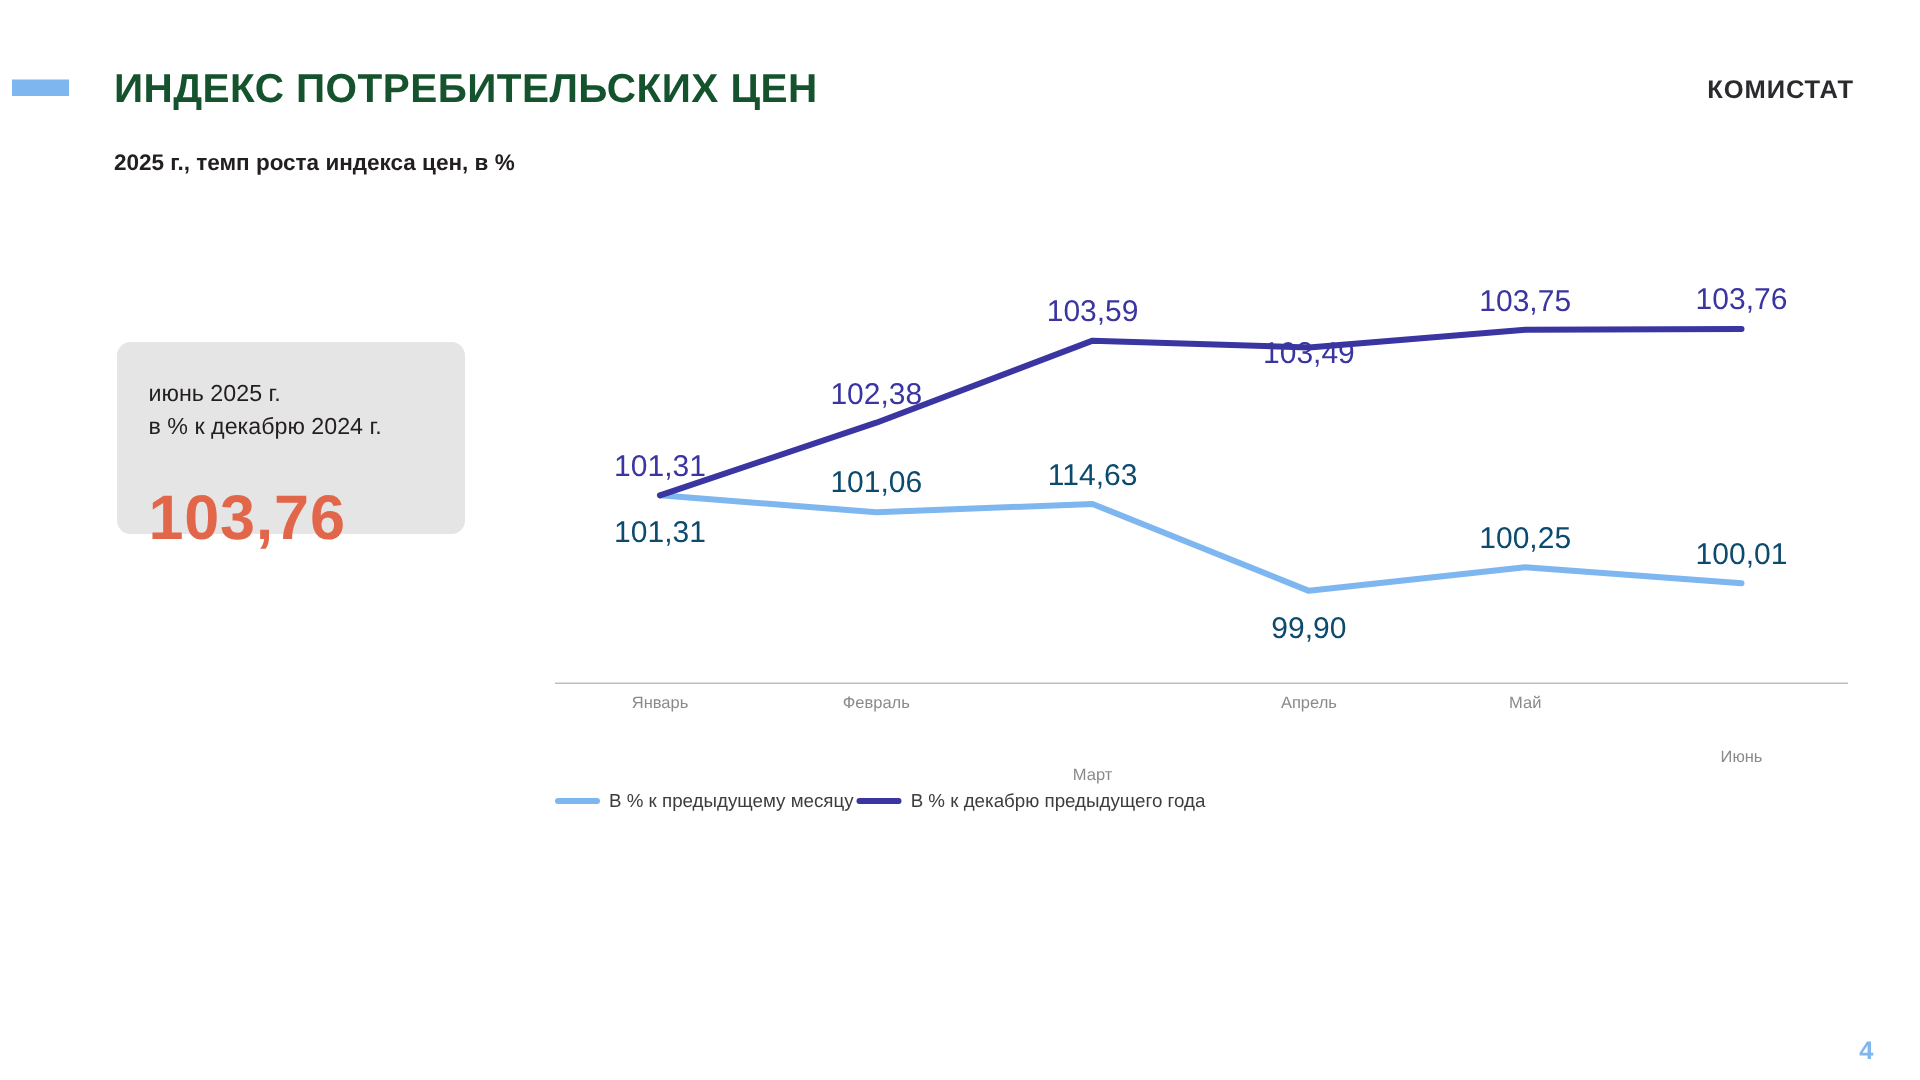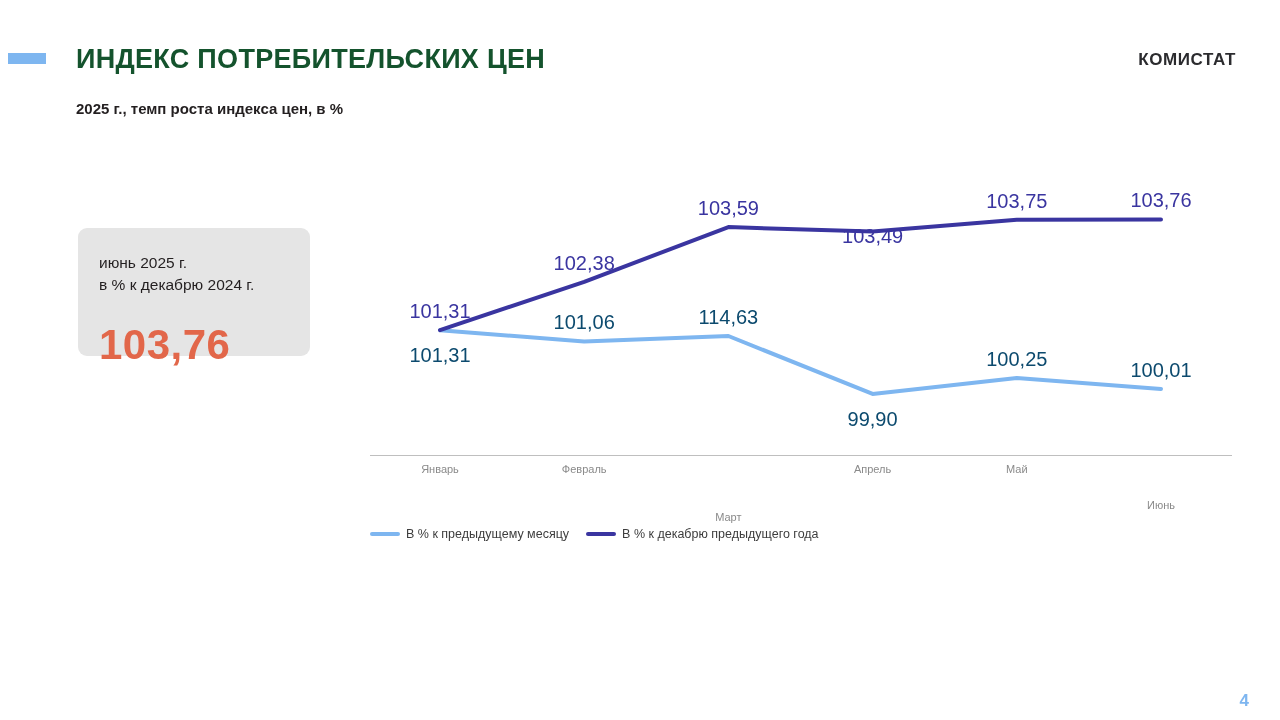--- a/index.html
+++ b/index.html
@@ -127,21 +127,21 @@
   .pt-label.navy { color: #3A35A0; }
   .pt-label.sky  { color: #0c4a6e; }
 
   
   #chart-legend {
     position: absolute;
     left: 370px;
     top: 527px;
     display: flex;
     align-items: flex-start;
-    gap: 17px;
+    gap: 2px;
   }
   .legend-item {
     display: flex;
     align-items: center;
     gap: 6px;
   }
   .legend-swatch {
     width: 30px;
     height: 4px;
     border-radius: 2px;

